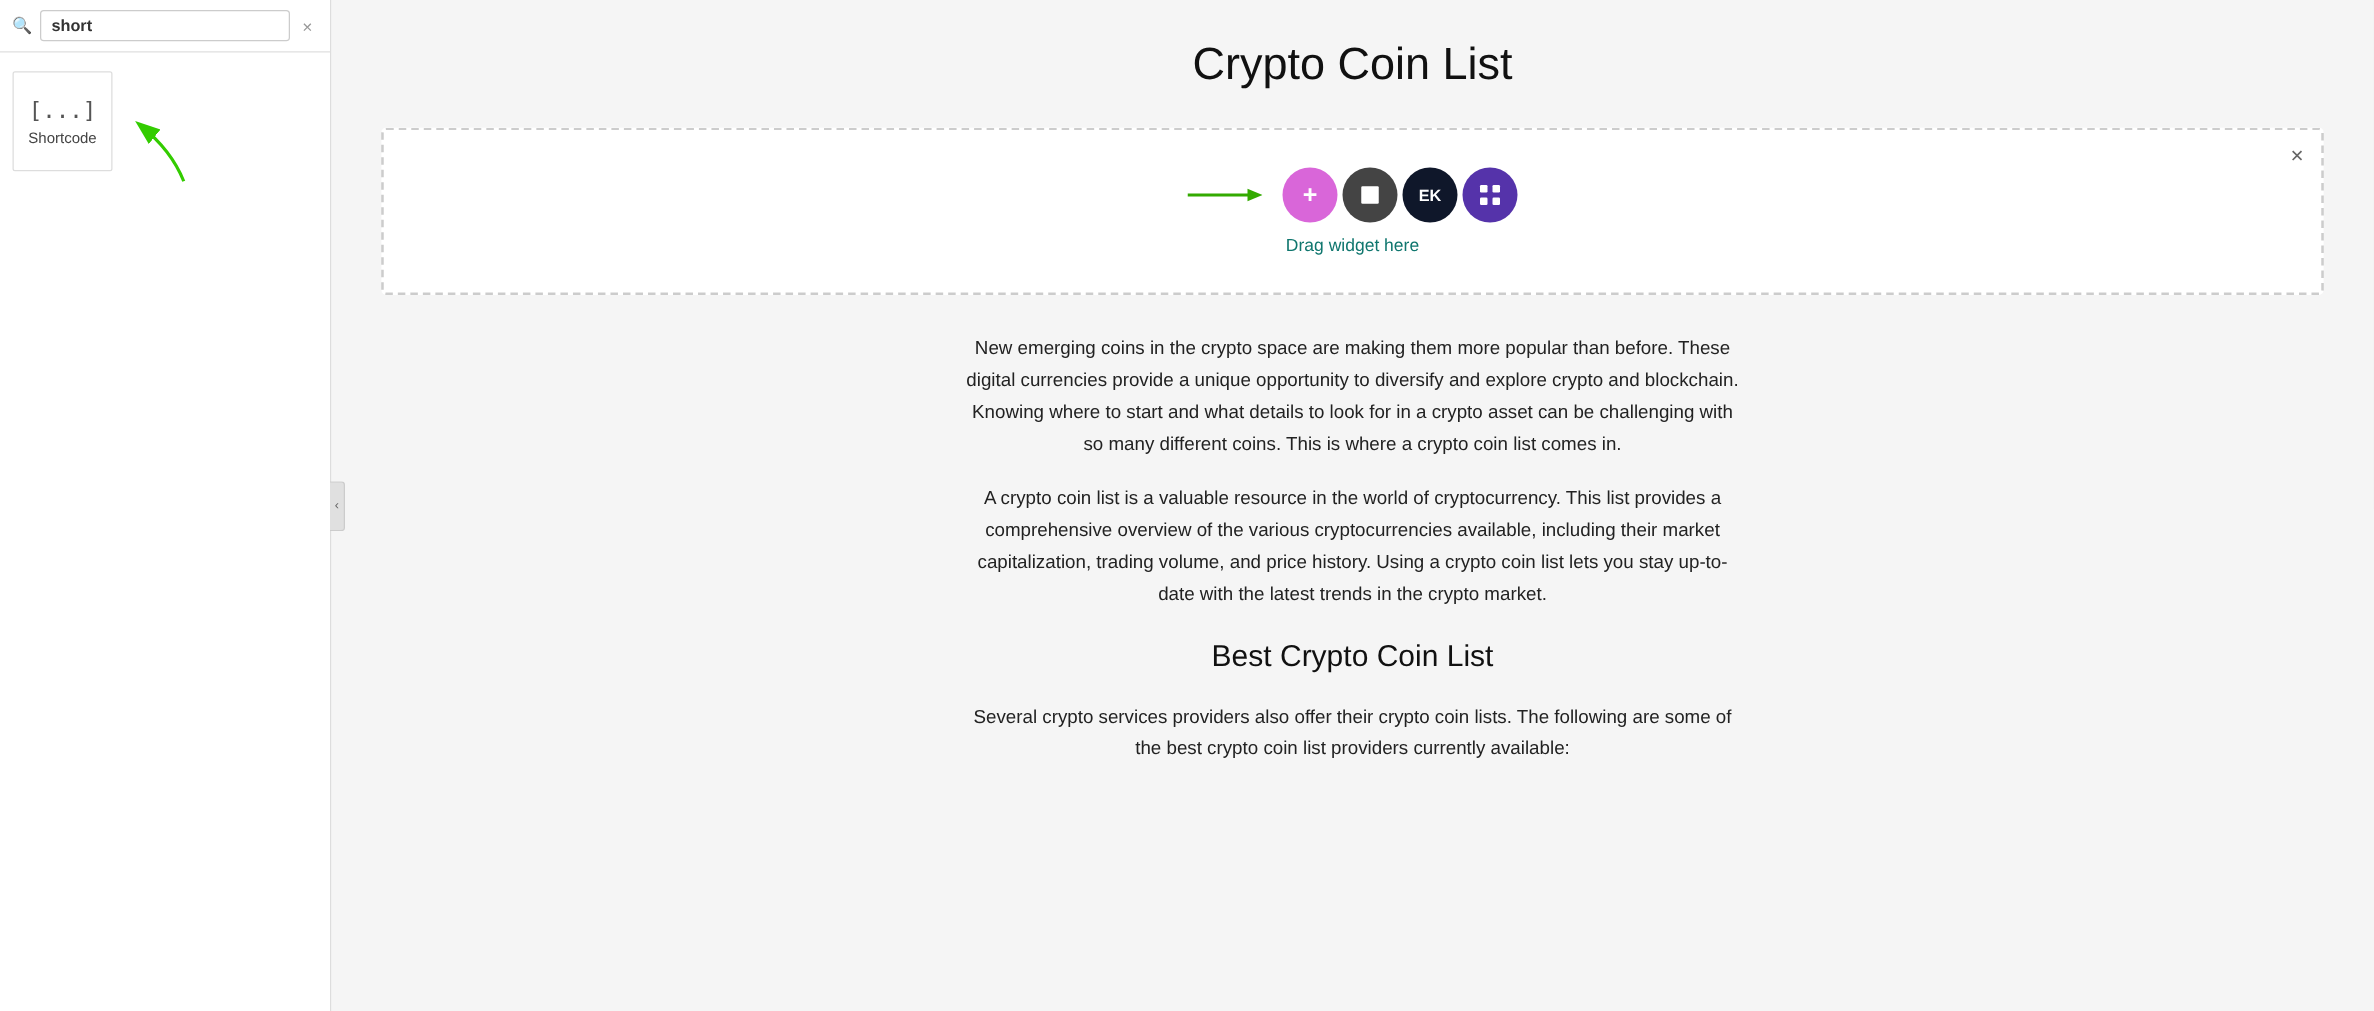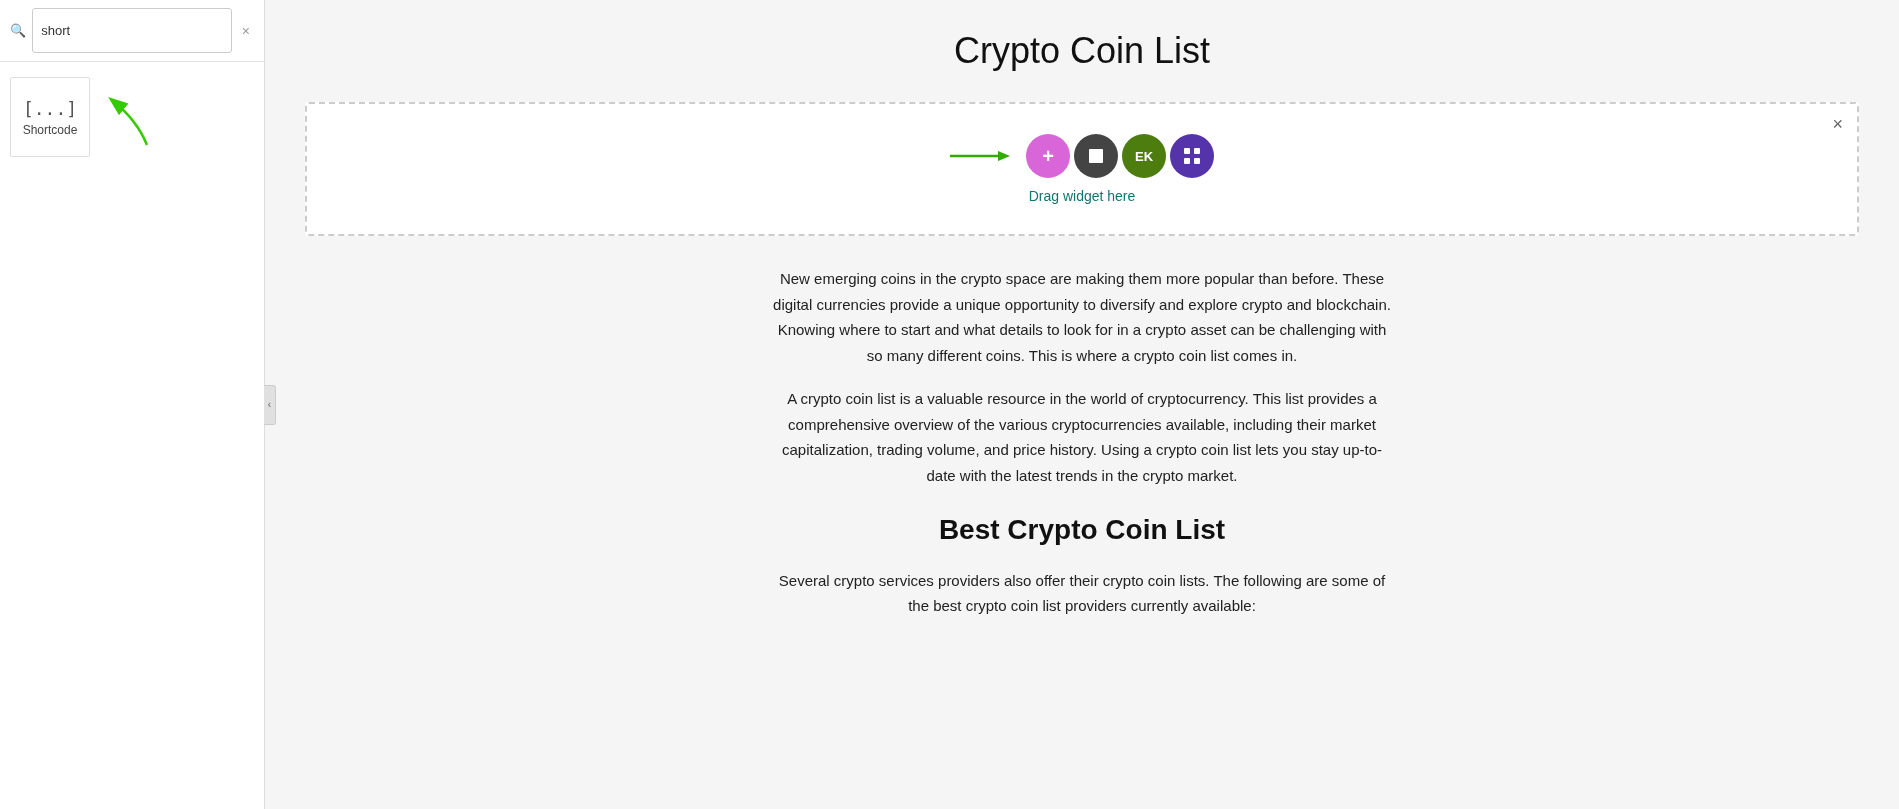--- a/index.html
+++ b/index.html
@@ -22,24 +22,25 @@
       display: flex;
       align-items: center;
       gap: 6px;
       background: #fff;
     }
 
     .search-bar input {
       flex: 1;
       border: 1px solid #ccc;
       border-radius: 3px;
-      padding: 14px 8px;
+      padding: 4px 8px;
       font-size: 13px;
       outline: none;
       color: #333;
+      font-weight: bold;
     }
 
     .search-clear {
       cursor: pointer;
       color: #999;
       font-size: 14px;
       background: none;
       border: none;
       padding: 2px 4px;
     }
@@ -185,21 +186,21 @@
       display: flex;
       align-items: center;
       justify-content: center;
       font-size: 20px;
       color: #fff;
       font-weight: bold;
     }
 
     .wc-pink { background: #d966d9; }
     .wc-dark { background: #444; }
-    .wc-red { background: #4d7c0f; }
+    .wc-red { background: #0f172a; }
     .wc-purple { background: #5533aa; }
 
     .drop-zone-label {
       margin-top: 10px;
       font-size: 14px;
       color: #0f766e;
       text-align: center;
     }
 
     
@@ -210,22 +211,22 @@
       line-height: 1.7;
       color: #222;
       text-align: center;
     }
 
     .article-body p {
       margin-bottom: 18px;
     }
 
     .article-body h2 {
-      font-size: 28px;
-      font-weight: 700;
+      font-size: 24px;
+      font-weight: 400;
       color: #111;
       margin-bottom: 14px;
       margin-top: 10px;
     }
   </style>
 </head>
 <body>
 
 <div class="sidebar">
   <div class="search-bar">

